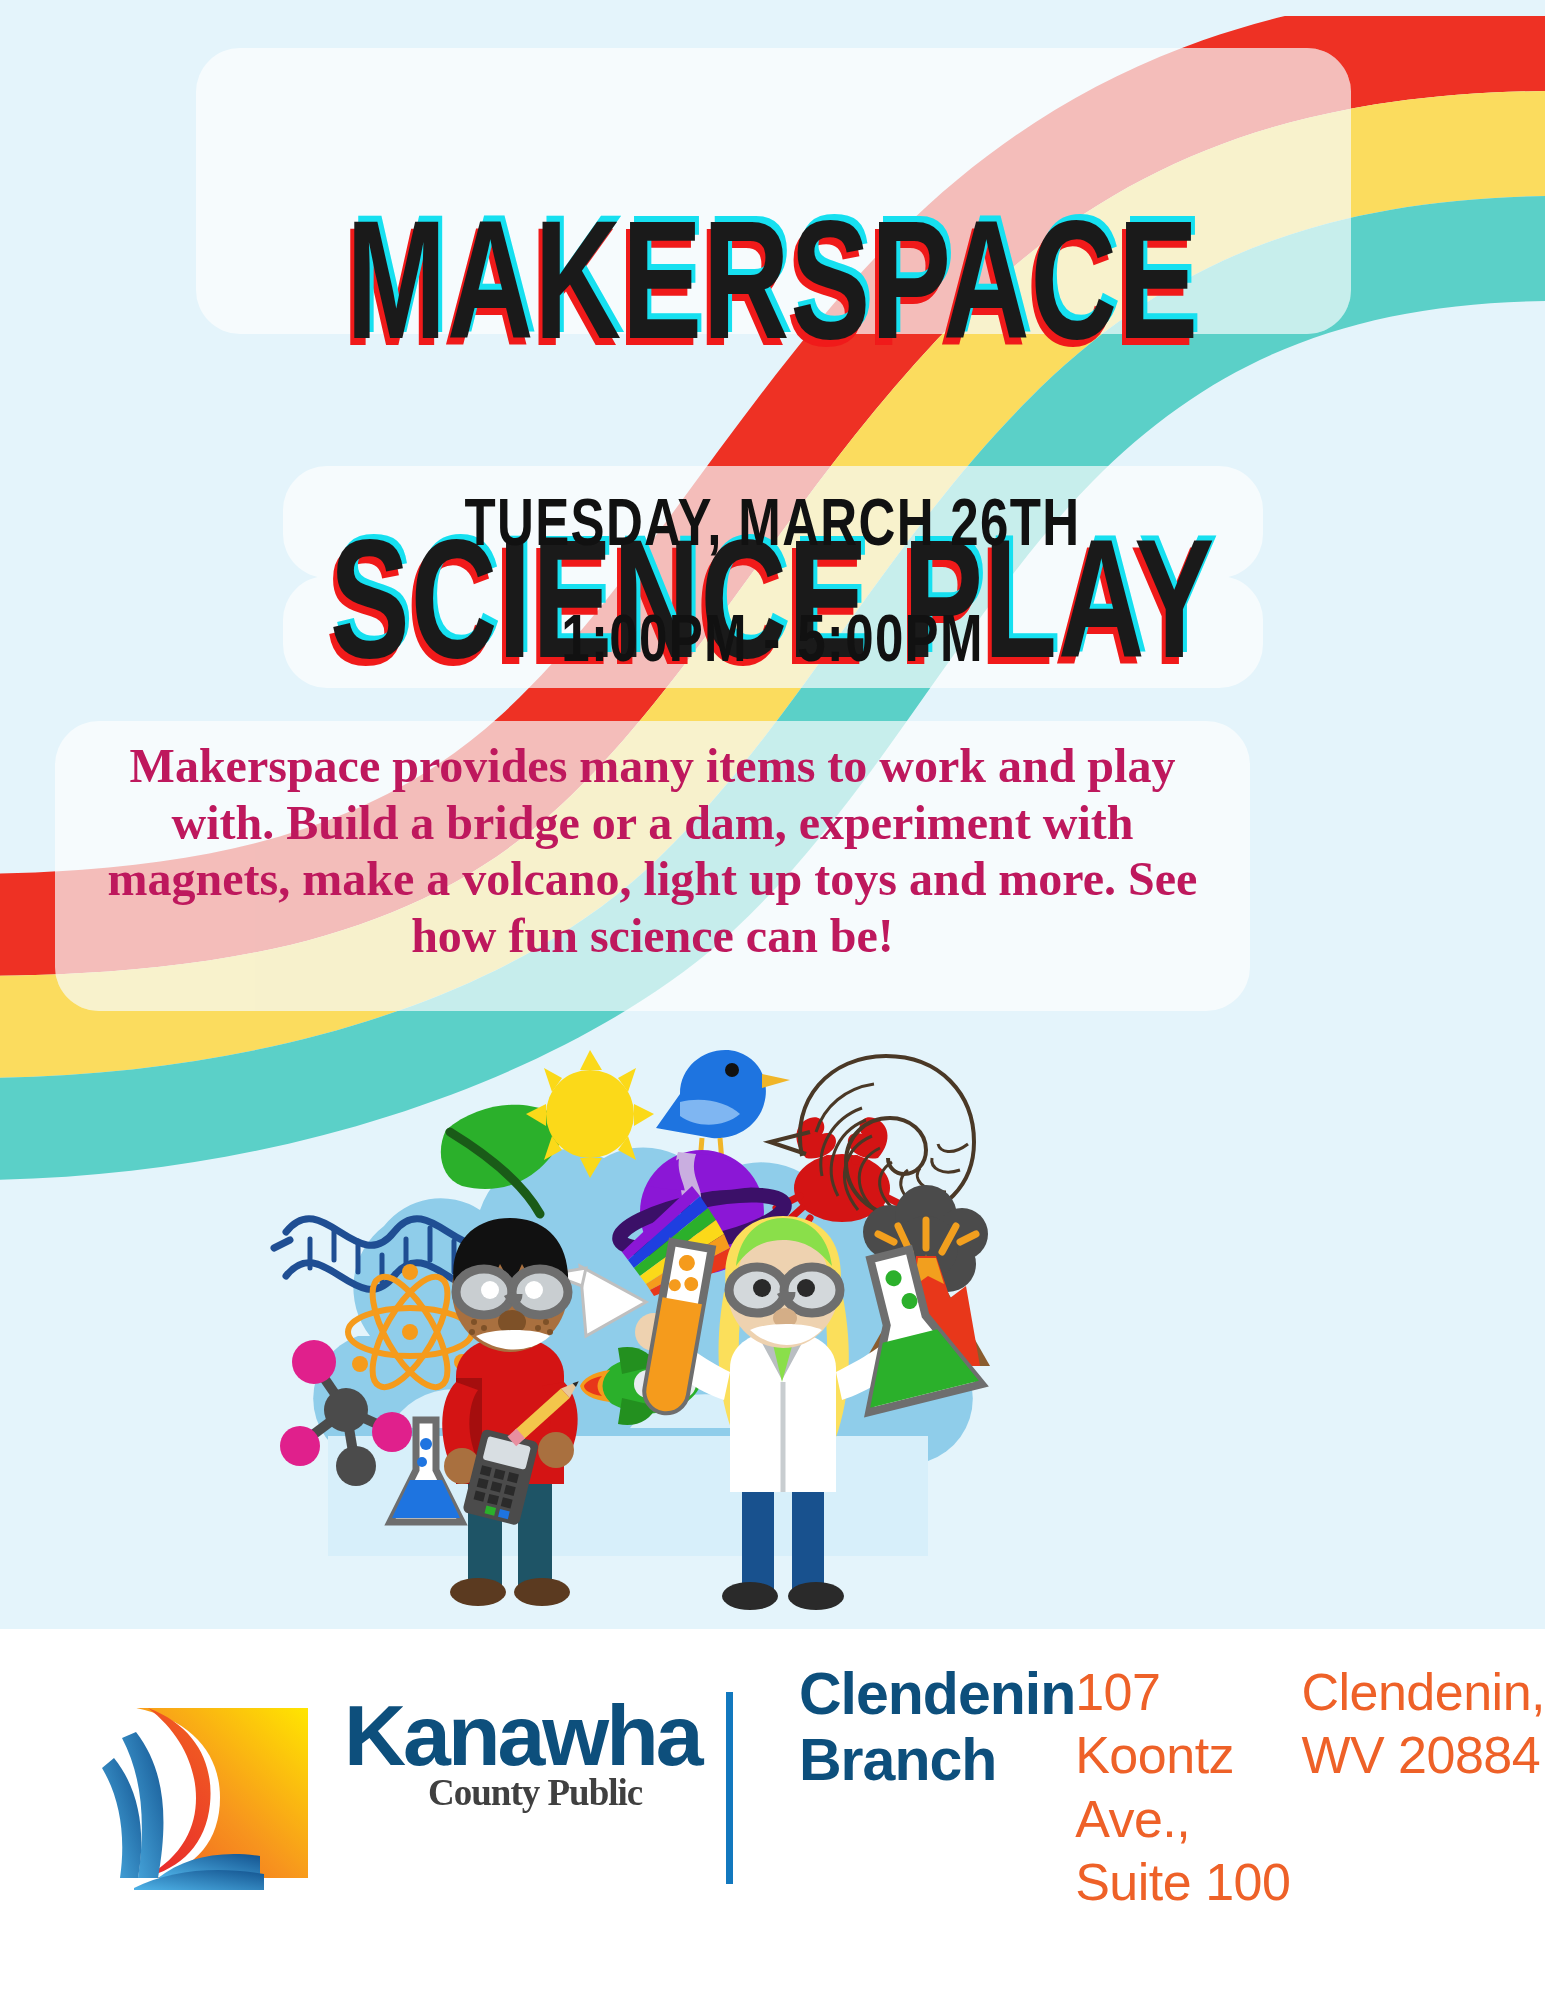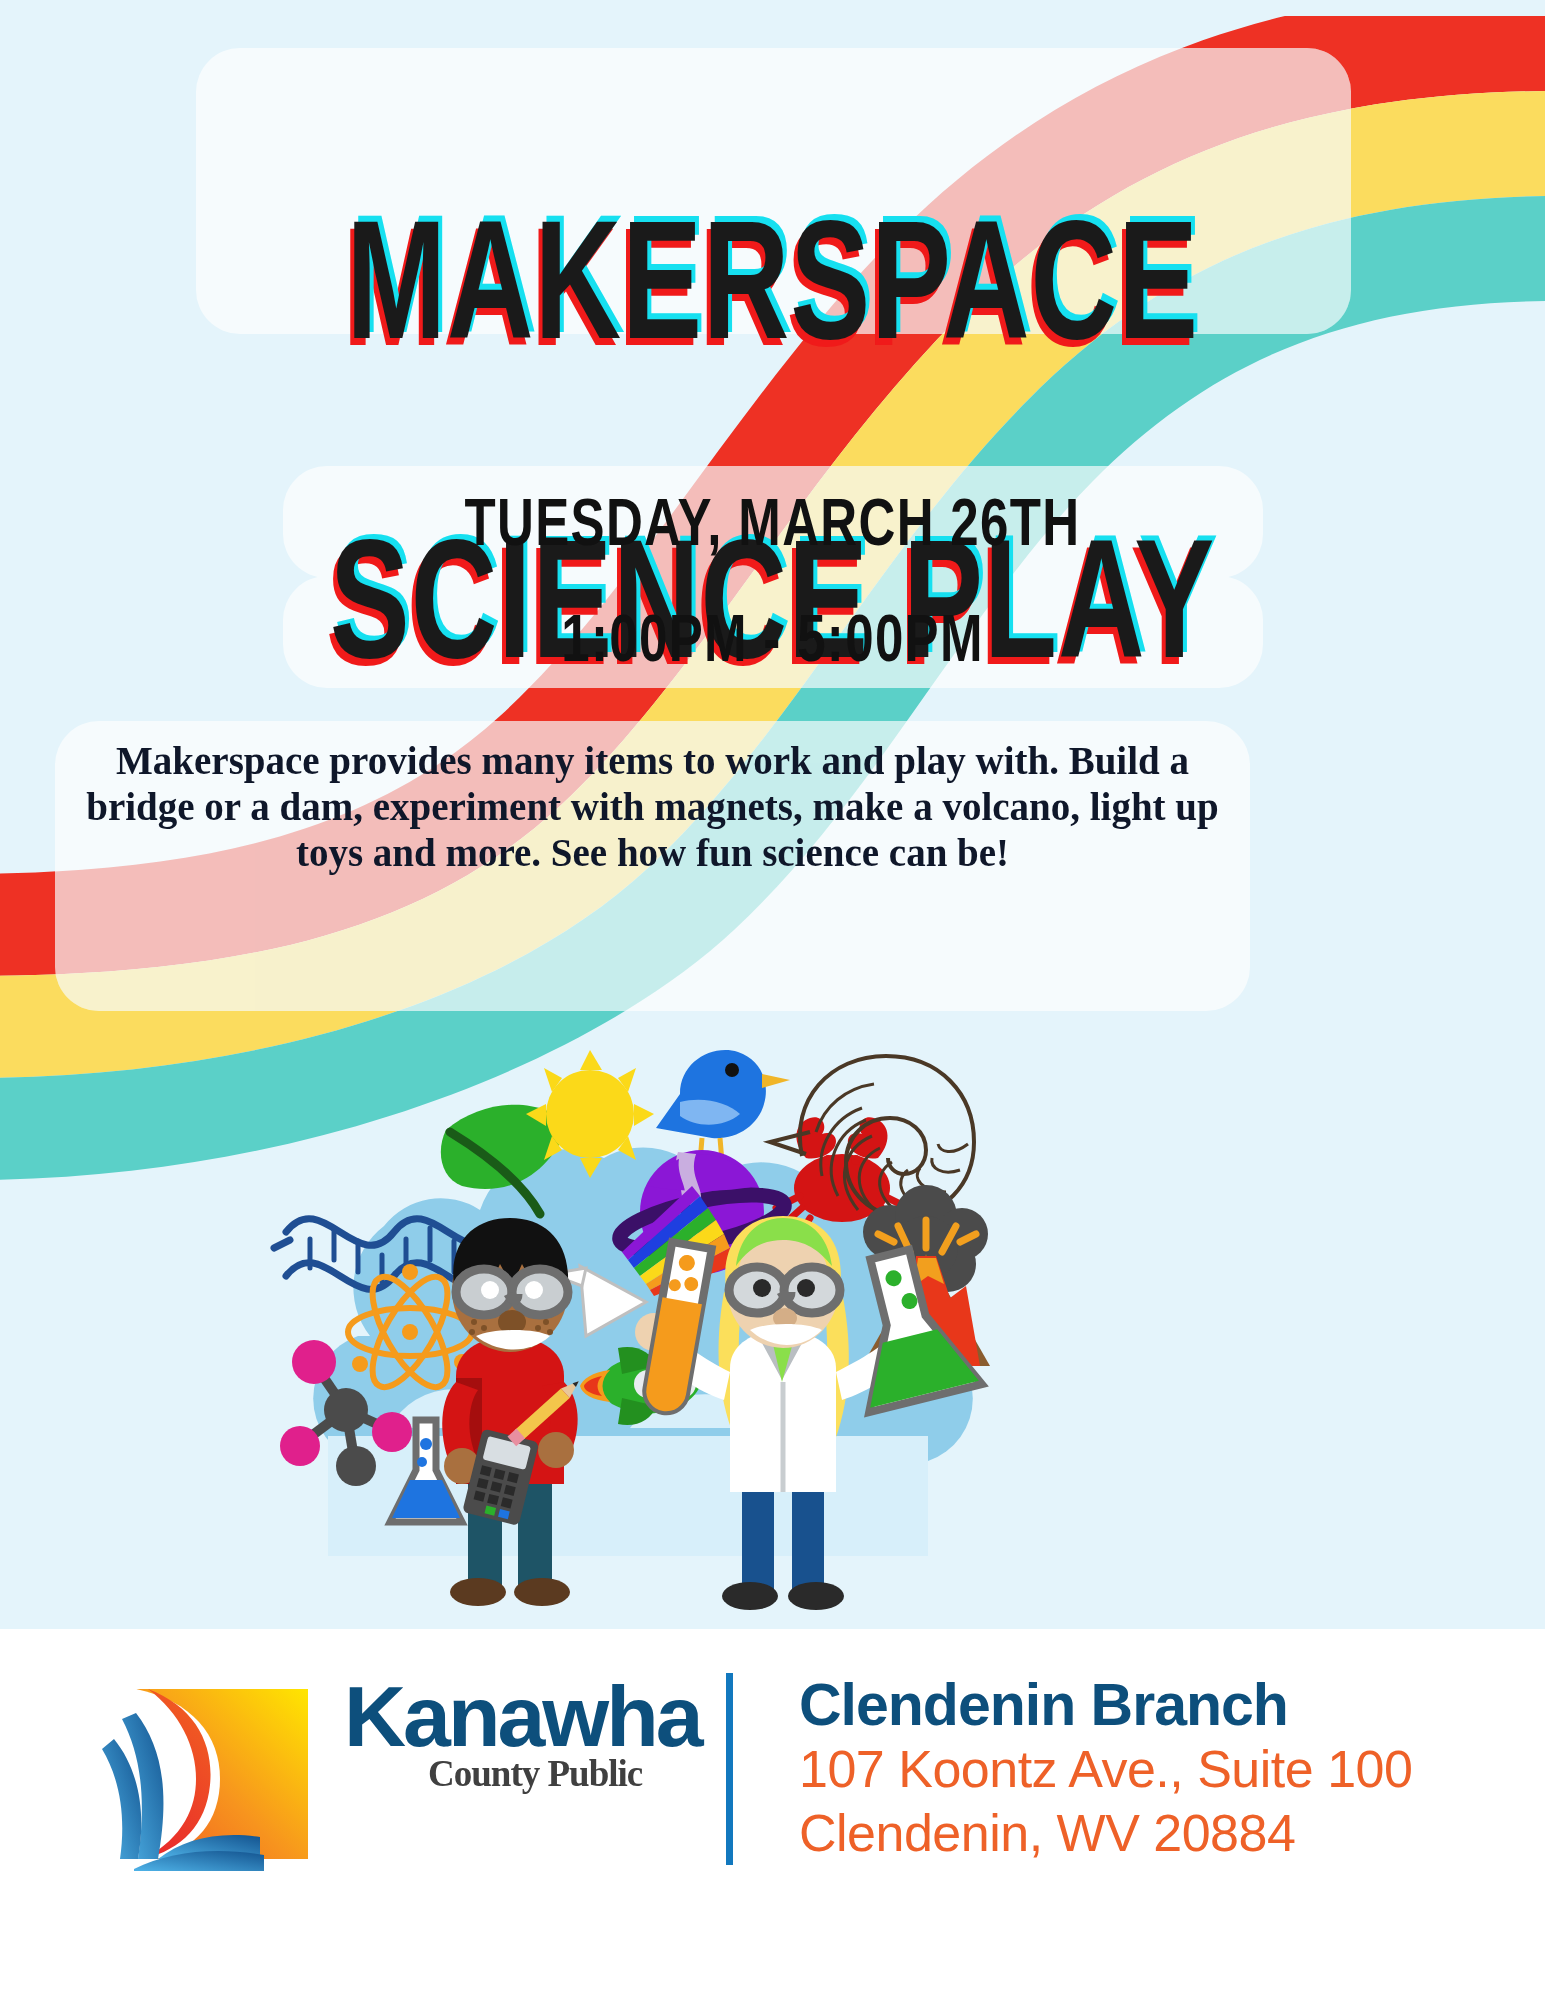--- a/index.html
+++ b/index.html
@@ -76,23 +76,23 @@
   }
   #date-line{top:466px;font-size:58px;}
   #time-line{top:582px;font-size:58px;}
 
   
   #desc{
     position:absolute;left:75px;top:722px;width:1155px;
     text-align:center;
     font-family:"Liberation Serif",serif;
     font-weight:bold;
-    font-size:39px;
+    font-size:48px;
     line-height:1.18;
-    color:#0f172a;
+    color:#be185d;
     z-index:6;
   }
 
   
   #illo{
     position:absolute;left:250px;top:1020px;width:740px;height:590px;
     z-index:4;
   }
 
   
@@ -122,21 +122,21 @@
   }
   .logo-library{
     position:absolute;left:0;top:116px;
     font-family:"Liberation Sans",sans-serif;
     font-weight:bold;font-size:86px;letter-spacing:-3px;
     color:#0D4F7C;line-height:1;
   }
   #divider{
     width:7px;height:192px;background:#1278BE;flex:none;margin:0 28px 0 14px;
   }
-  #branch-block{display:flex;flex-direction:column;justify-content:center;}
+  #branch-block{display:flex;flex-direction:row;justify-content:center;}
   #branch-name{
     font-family:"Liberation Sans",sans-serif;
     font-weight:bold;font-size:59px;letter-spacing:-1px;
     color:#0D4F7C;line-height:1.12;
   }
   .branch-addr{
     font-family:"Liberation Sans",sans-serif;
     font-weight:normal;font-size:52px;letter-spacing:-0.5px;
     color:#EE6128;line-height:1.22;
   }

